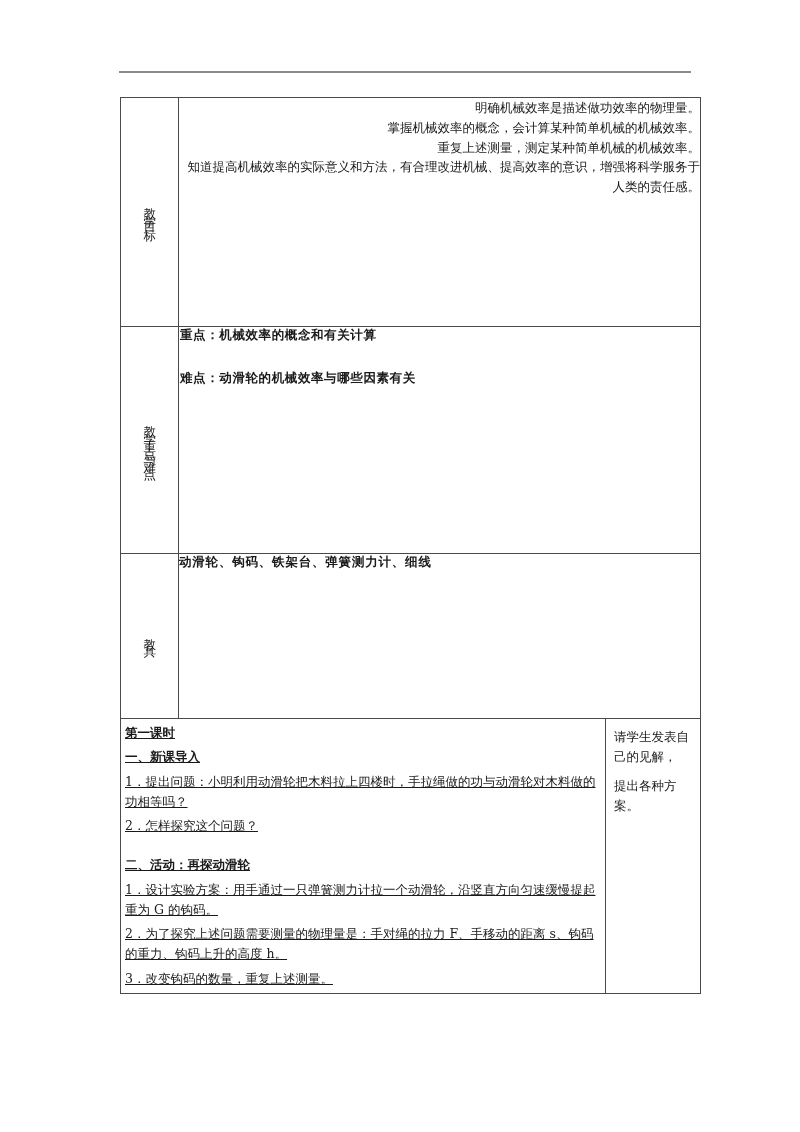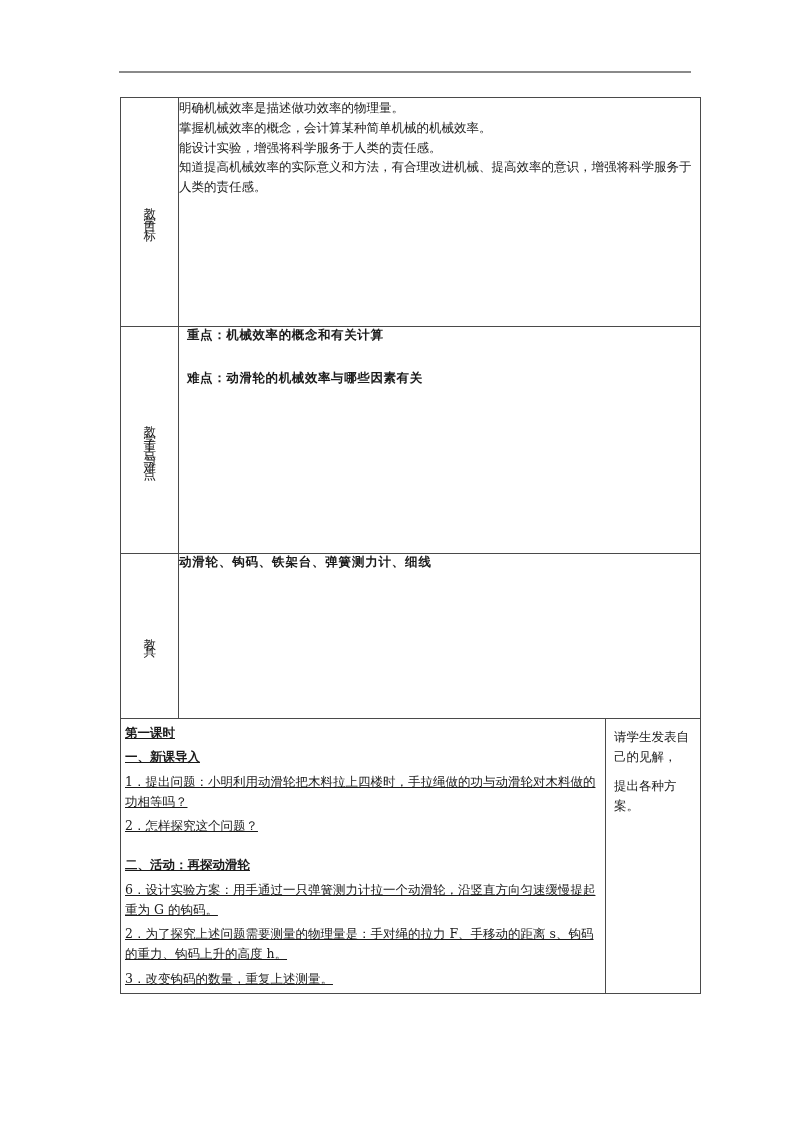--- a/index.html
+++ b/index.html
@@ -82,30 +82,31 @@
     font-size: 12.5px;
     line-height: 1;
     text-align: center;
   }
 
   
   .body-cell {
     padding: 14px 10px 10px 12px;
     line-height: 1.58;
     font-size: 12.5px;
+    text-align: right;
   }
   .body-cell p { margin: 0; }
 
   .kd-cell {
     padding: 46px 10px 10px 22px;
     font-size: 12.5px;
     font-weight: bold;
     letter-spacing: 0.6px;
   }
-  .kd-cell p { margin: 0 0 26px 8px; }
+  .kd-cell p { margin: 0 0 26px 1px; }
   .kd-cell p:last-child { margin-bottom: 0; }
 
   .tools-cell {
     padding: 42px 10px 10px 28px;
     font-size: 12.5px;
     font-weight: bold;
     letter-spacing: 0.8px;
   }
 
   
@@ -153,21 +154,21 @@
 
     <tr>
       <td style="height:228px;">
         <div class="vlabel-wrap">
           <div class="vlabel">教学目标</div>
         </div>
       </td>
       <td class="body-cell" colspan="3">
         <p>明确机械效率是描述做功效率的物理量。</p>
         <p>掌握机械效率的概念，会计算某种简单机械的机械效率。</p>
-        <p>能设计实验，增强将科学服务于人类的责任感。</p>
+        <p>重复上述测量，测定某种简单机械的机械效率。</p>
         <p>知道提高机械效率的实际意义和方法，有合理改进机械、提高效率的意识，增强将科学服务于人类的责任感。</p>
       </td>
     </tr>
 
     <tr>
       <td style="height:226px;">
         <div class="vlabel-wrap">
           <div class="vlabel">教学重点与难点</div>
         </div>
       </td>
@@ -190,21 +191,21 @@
 
 
     <tr>
       <td class="proc-cell" colspan="3" style="height:250px;">
         <p class="hd">第一课时</p>
         <p class="hd">一、新课导入</p>
         <p>1．提出问题：小明利用动滑轮把木料拉上四楼时，手拉绳做的功与动滑轮对木料做的功相等吗？</p>
         <p>2．怎样探究这个问题？</p>
         <p class="spacer"></p>
         <p class="hd">二、活动：再探动滑轮</p>
-        <p>6．设计实验方案：用手通过一只弹簧测力计拉一个动滑轮，沿竖直方向匀速缓慢提起重为 G 的钩码。</p>
+        <p>1．设计实验方案：用手通过一只弹簧测力计拉一个动滑轮，沿竖直方向匀速缓慢提起重为 G 的钩码。</p>
         <p>2．为了探究上述问题需要测量的物理量是：手对绳的拉力 F、手移动的距离 s、钩码的重力、钩码上升的高度 h。</p>
         <p>3．改变钩码的数量，重复上述测量。</p>
       </td>
       <td class="fb-cell">
         <p>请学生发表自己的见解，</p>
         <p>提出各种方案。</p>
       </td>
     </tr>
 
   </tbody>

